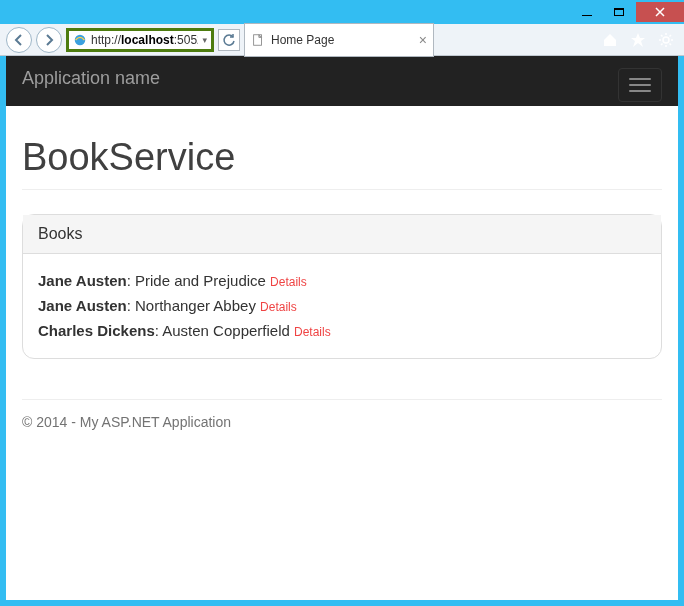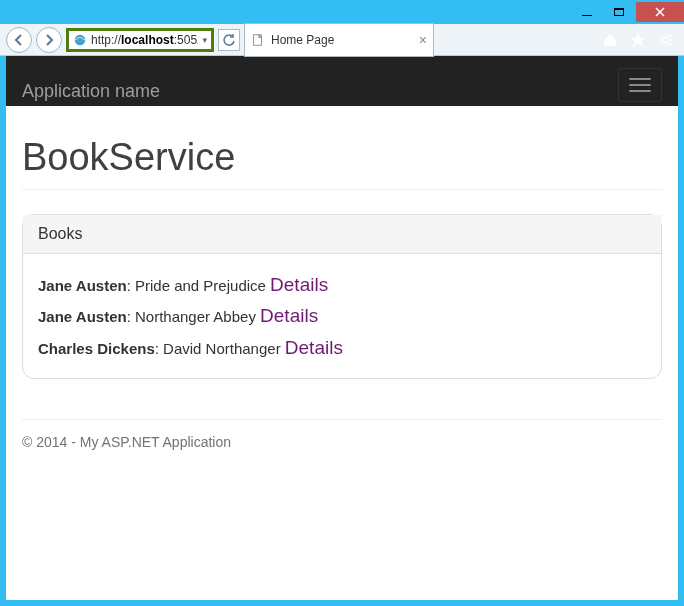--- a/index.html
+++ b/index.html
@@ -101,22 +101,22 @@
       margin: 0 6px 6px 6px;
       background: #fff;
       height: 544px;
       overflow: auto;
     }
     .navbar {
       background: #222;
       color: #9d9d9d;
       height: 50px;
       display: flex;
-      align-items: flex-end;
-      padding: 4px 16px;
+      align-items: flex-start;
+      padding: 12px 16px;
       justify-content: space-between;
     }
     .navbar .brand { font-size: 18px; color: #9d9d9d; }
     .navbar .hamburger {
       border: 1px solid #333;
       border-radius: 4px;
       padding: 9px 10px;
       display: flex;
       flex-direction: column;
       gap: 4px;
@@ -153,21 +153,21 @@
       font-size: 16px;
       color: #333;
     }
     .panel-body {
       padding: 15px;
       font-size: 15px;
       color: #333;
     }
     .book-row { line-height: 1.65; }
     .book-row .author { font-weight: bold; margin-top: 34px; }
-    .book-row .details-link { color: #701a75; font-size: 19px; cursor: pointer; }
+    .book-row .details-link { color: #ef4444; font-size: 12px; cursor: pointer; }
     hr.footer-hr {
       margin-top: 40px;
       border: none;
       border-top: 1px solid #eee;
     }
     .footer {
       padding: 14px 0;
       color: #737373;
       font-size: 14px;
     }
@@ -255,21 +255,21 @@
     <div class="panel">
       <div class="panel-heading">Books</div>
       <div class="panel-body">
         <div class="book-row">
           <span class="author">Jane Austen</span>: <span>Pride and Prejudice</span> <a class="details-link">Details</a>
         </div>
         <div class="book-row">
           <span class="author">Jane Austen</span>: <span>Northanger Abbey</span> <a class="details-link">Details</a>
         </div>
         <div class="book-row">
-          <span class="author">Charles Dickens</span>: <span>David Northanger</span> <a class="details-link">Details</a>
+          <span class="author">Charles Dickens</span>: <span>Austen Copperfield</span> <a class="details-link">Details</a>
         </div>
       </div>
     </div>
 
     <hr class="footer-hr">
     <div class="footer">© 2014 - My ASP.NET Application</div>
   </div>
 </div>
 
 </body></html>

